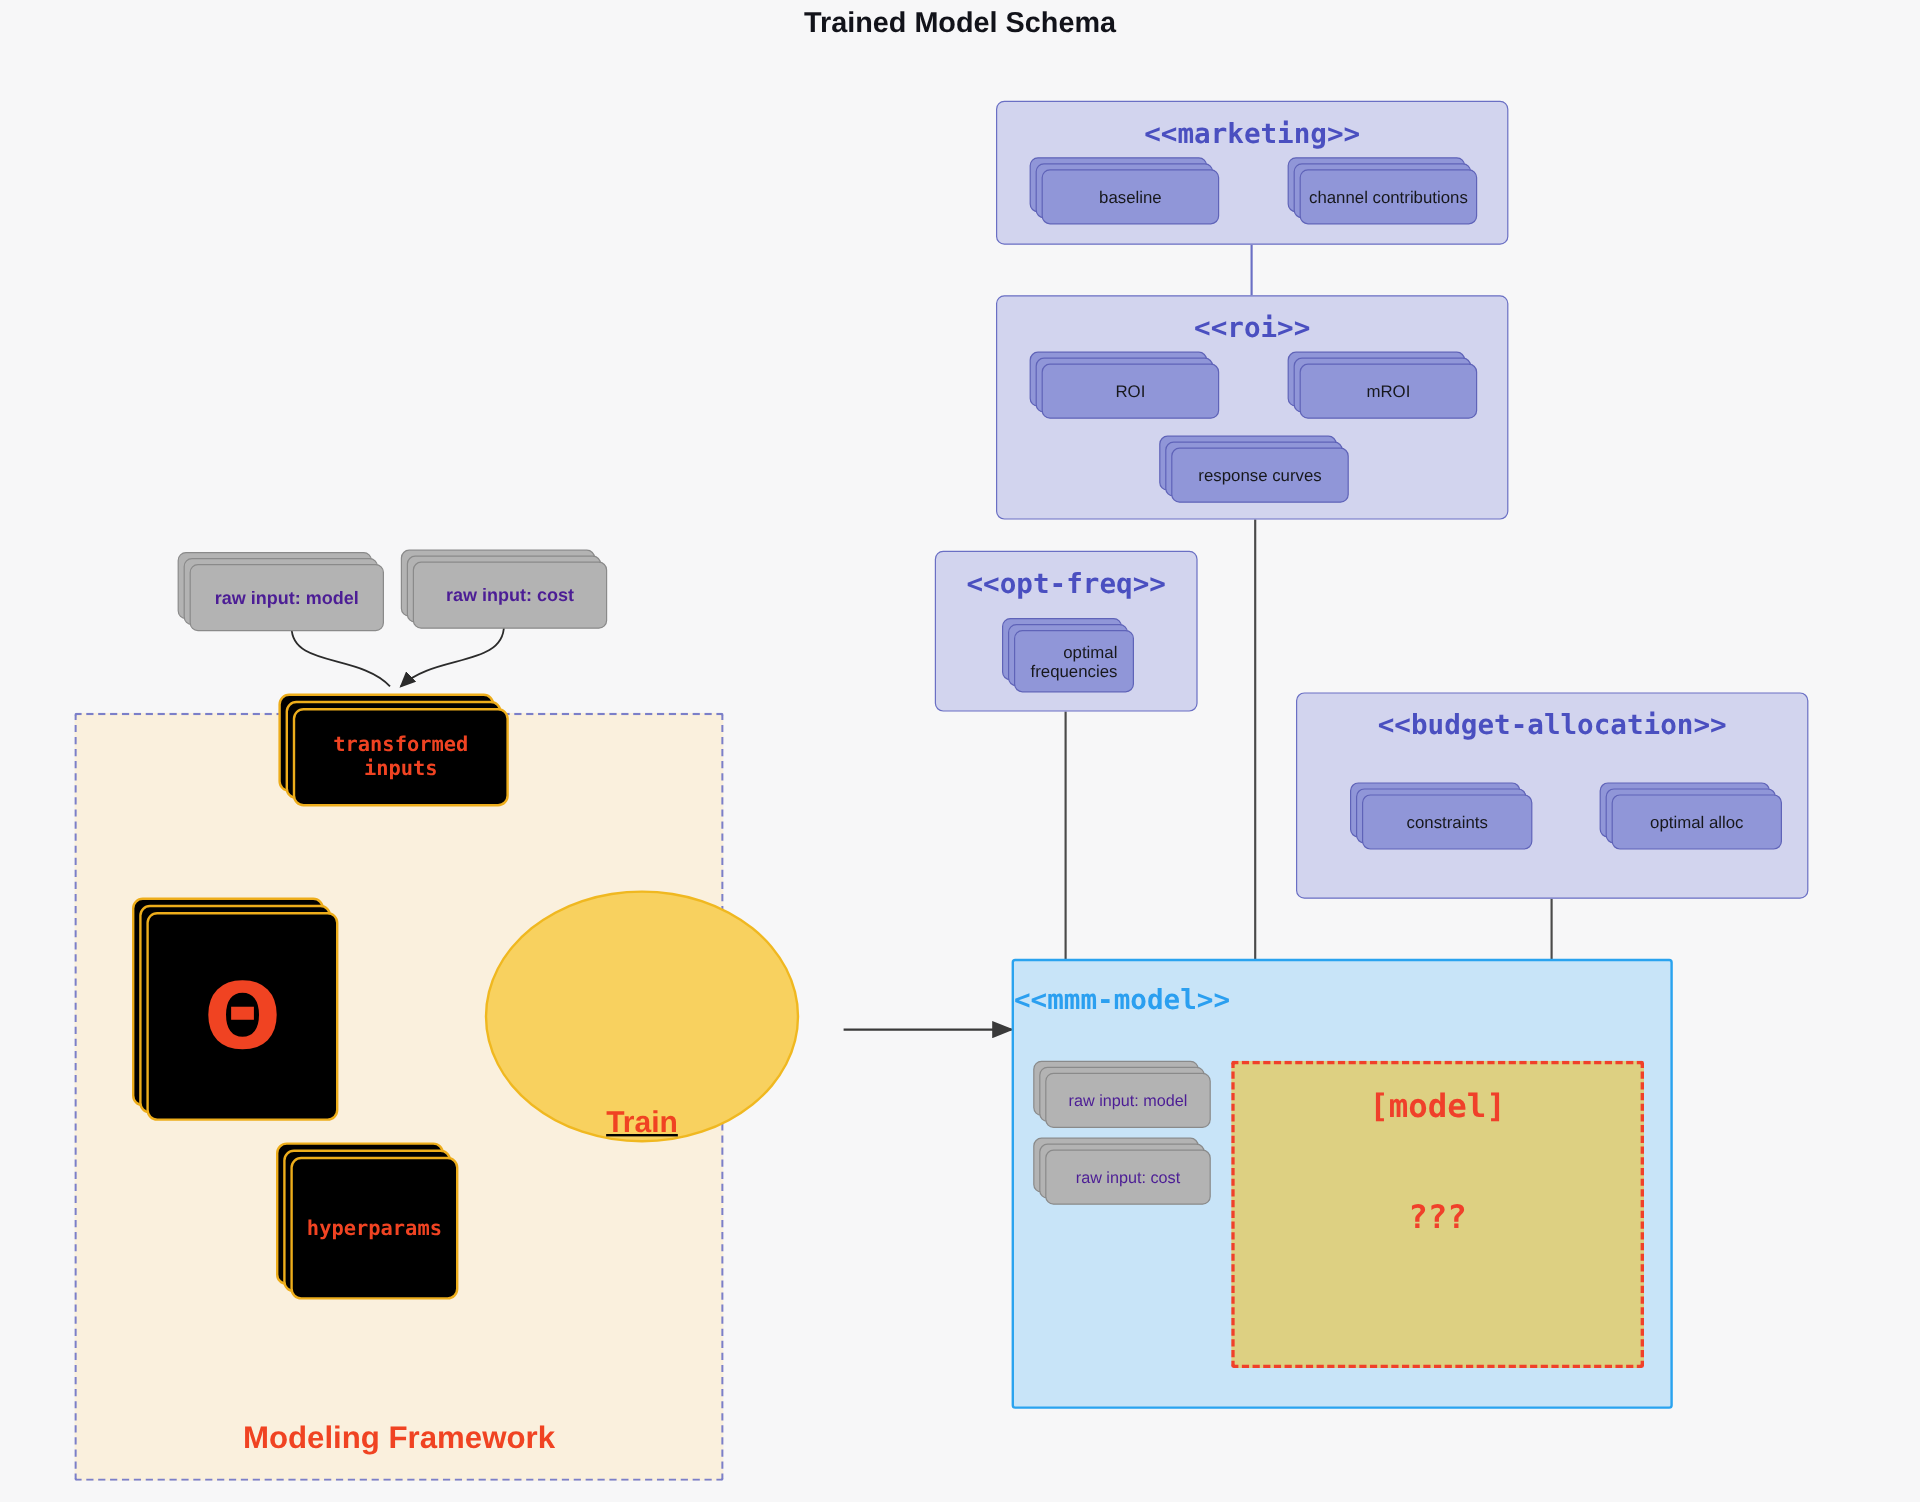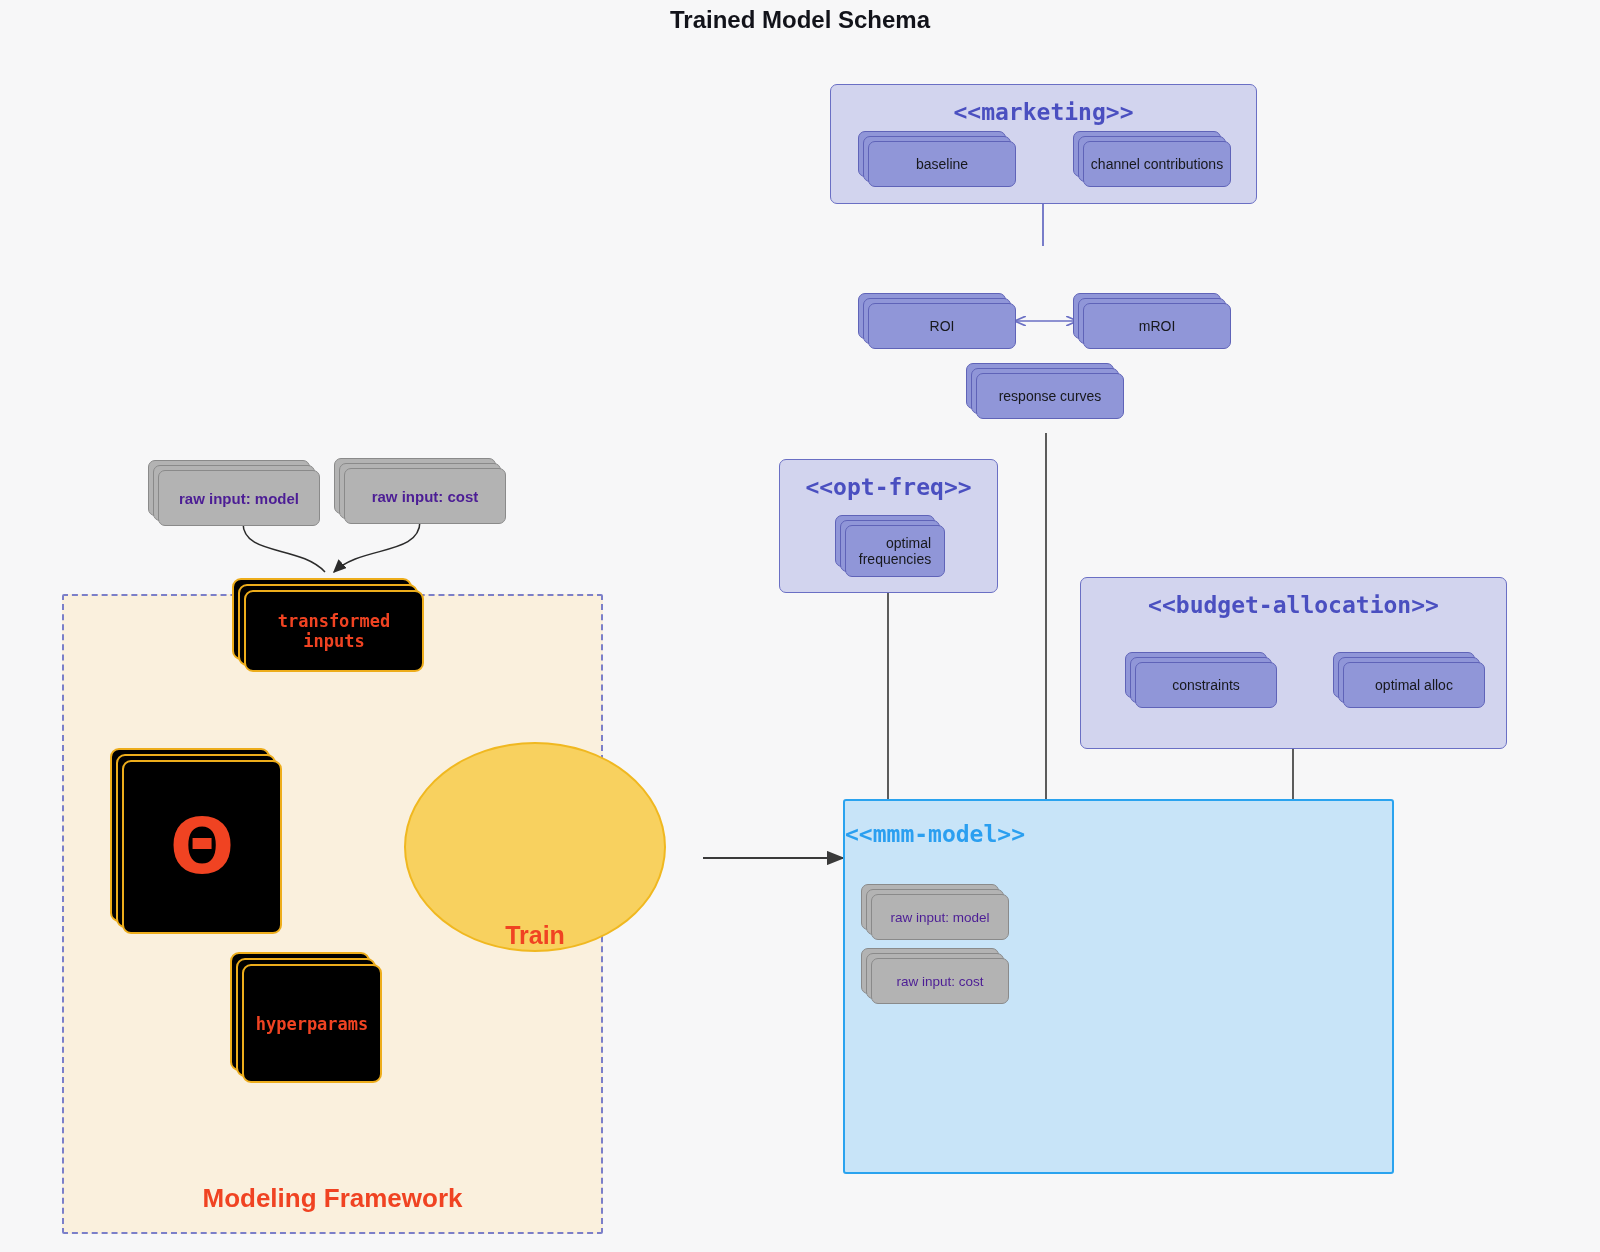--- a/index.html
+++ b/index.html
@@ -13,21 +13,21 @@
   #stage{position:absolute;left:0;top:0;width:1600px;height:1252px;}
   svg.layer{position:absolute;left:0;top:0;width:1600px;height:1252px;pointer-events:none;}
 
   .page-title{
     position:absolute;left:0;top:6px;width:1600px;text-align:center;
     font-size:24px;font-weight:bold;color:#12131a;
     font-family:"Liberation Sans", sans-serif;
   }
 
   
-  .node{position:absolute;box-sizing:border-box;}
+  .node{position:absolute;box-sizing:border-box;text-decoration:underline;}
 
   
   .pkg{
     background:#d2d4ee;
     border:1.6px solid #6a6fc4;
     border-radius:7px;
   }
   .pkg-title{
     position:absolute;left:0;top:14px;width:100%;text-align:center;
     font-family:"DejaVu Sans Mono", monospace;
@@ -212,20 +212,23 @@
   </div>
 
   <div class="art" style="left:1073px;top:131px;width:158px;height:56px;">
     <div class="shadow2"></div>
     <div class="shadow1"></div>
     <div class="face">
       <span class="lbl">channel contributions</span>
     </div>
   </div>
 
+  <div class="node pkg" style="left:830px;top:246px;width:427px;height:187px;">
+    <div class="pkg-title">&lt;&lt;roi&gt;&gt;</div>
+  </div>
 
   <div class="art" style="left:858px;top:293px;width:158px;height:56px;">
     <div class="shadow2"></div>
     <div class="shadow1"></div>
     <div class="face">
       <span class="lbl">ROI</span>
     </div>
   </div>
 
   <div class="art" style="left:1073px;top:293px;width:158px;height:56px;">
@@ -292,20 +295,24 @@
   </div>
 
   <div class="gart small" style="left:861px;top:948px;width:148px;height:56px;">
     <div class="shadow2"></div>
     <div class="shadow1"></div>
     <div class="face">
       <span class="lbl">raw input: cost</span>
     </div>
   </div>
 
+  <div class="node model-box" style="left:1026px;top:884px;width:344px;height:256px;">
+    <div class="m1">[model]</div>
+    <div class="m2">???</div>
+  </div>
 
   <div class="node mf-panel" style="left:62px;top:570px;width:541px;height:640px;margin-top:24px;">
     <div class="mf-label">Modeling Framework</div>
   </div>
 
   <div class="gart" style="left:148px;top:460px;width:172px;height:66px;">
     <div class="shadow2"></div>
     <div class="shadow1"></div>
     <div class="face">
       <span class="lbl">raw input: model</span>

